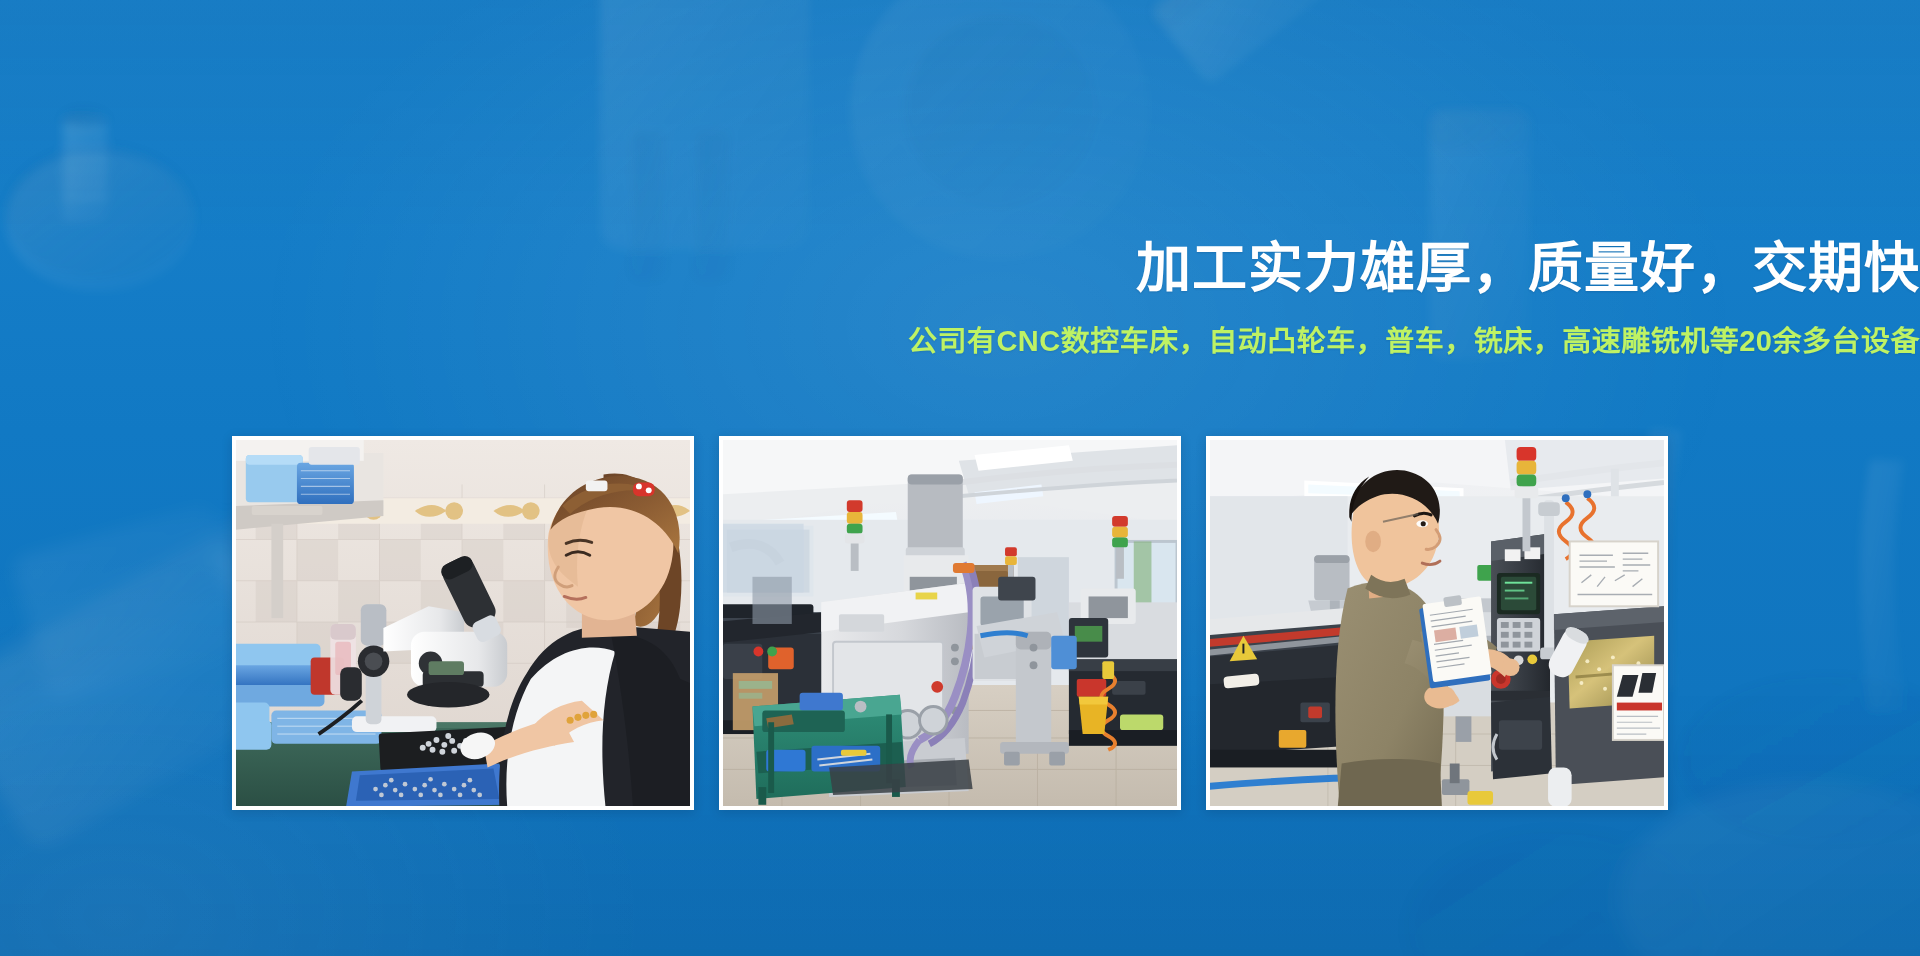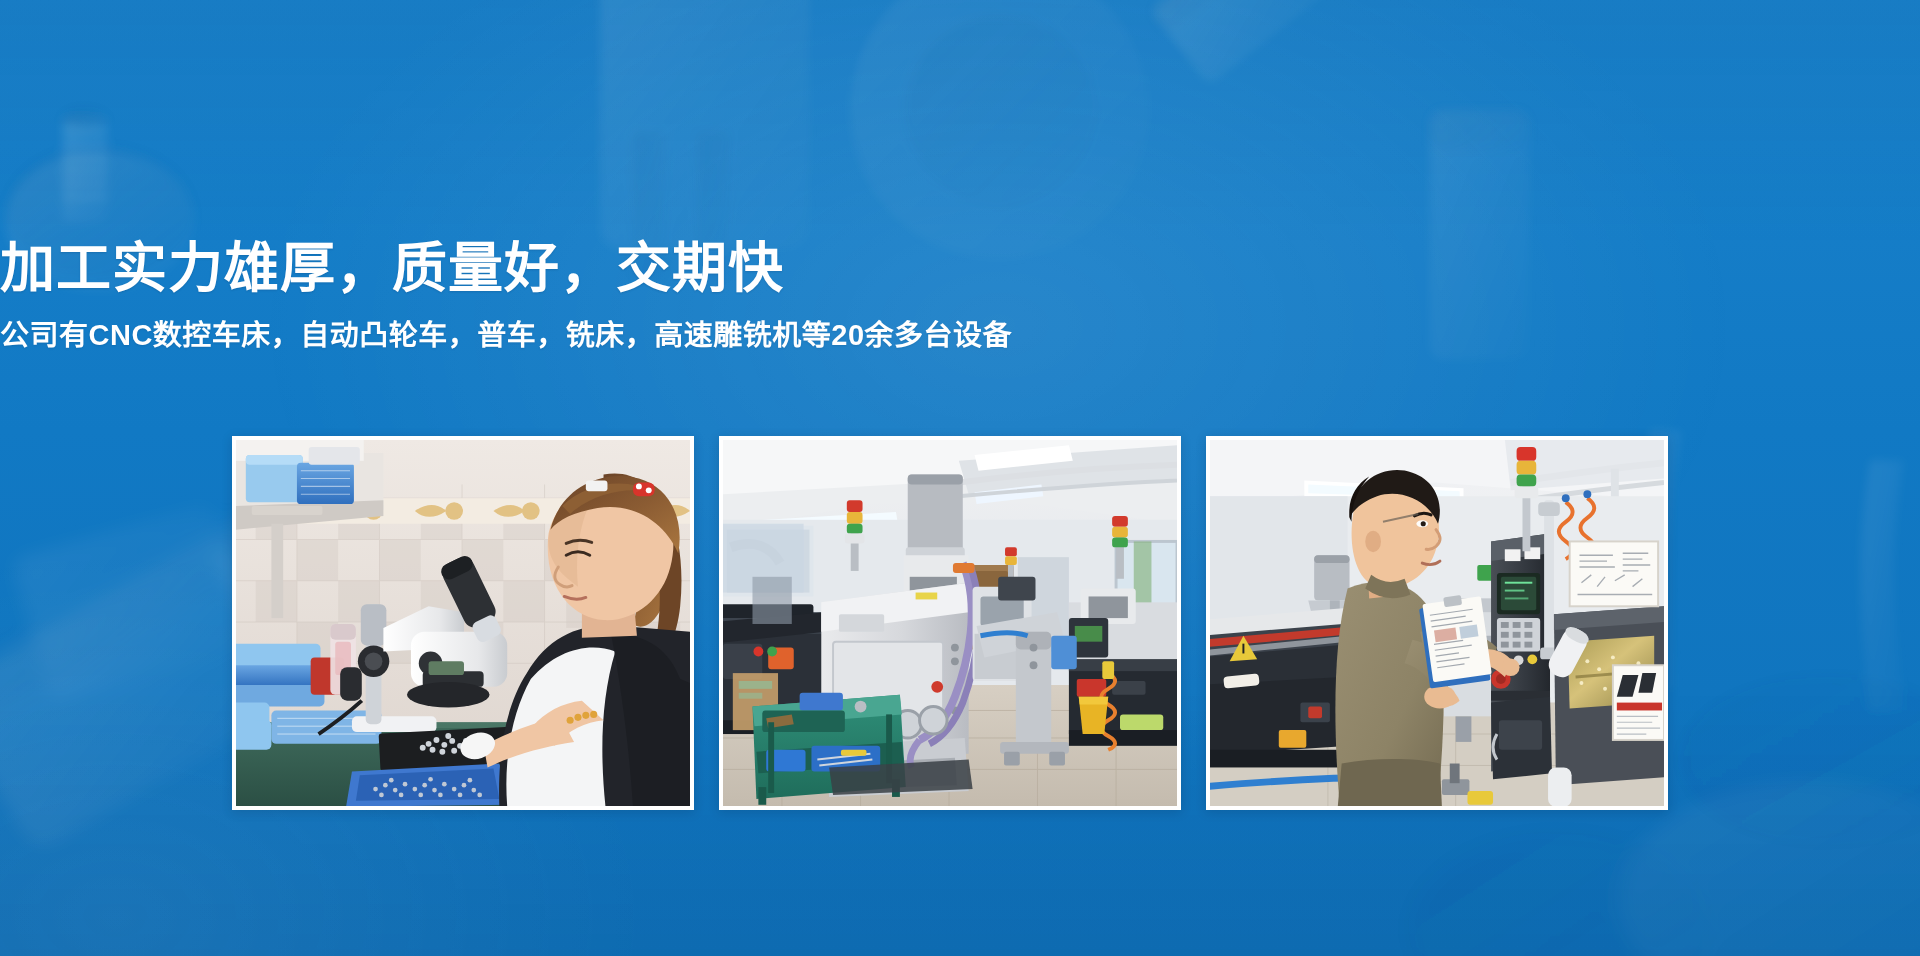--- a/index.html
+++ b/index.html
@@ -34,35 +34,35 @@
       radial-gradient(1200px 760px at 52% 34%, rgba(255,255,255,.085) 0%, rgba(255,255,255,0) 62%),
       radial-gradient(900px 620px at 6% 96%, rgba(255,255,255,.05) 0%, rgba(255,255,255,0) 60%),
       linear-gradient(180deg, rgba(0,38,74,.06) 0%, rgba(0,0,0,0) 26%, rgba(0,0,0,0) 72%, rgba(0,30,60,.07) 100%);
     pointer-events:none;
   }
 
   
   .copy{
     position:absolute;
     left:0; right:0; top:236px;
-    text-align:left;
+    text-align:right;
     z-index:3;
   }
   .headline{
     color:#ffffff;
     font-size:55px;
     font-weight:bold;
     letter-spacing:1px;
     line-height:64px;
     white-space:nowrap;
     text-shadow:0 1px 2px rgba(0,40,80,.18);
   }
   .subheadline{
-    margin-top:16px;
-    color:#ffffff;
+    margin-top:22px;
+    color:#bef264;
     font-size:29px;
     font-weight:bold;
     letter-spacing:.5px;
     line-height:38px;
     white-space:nowrap;
     text-shadow:0 1px 2px rgba(0,40,80,.15);
   }
 
   
   .gallery{

